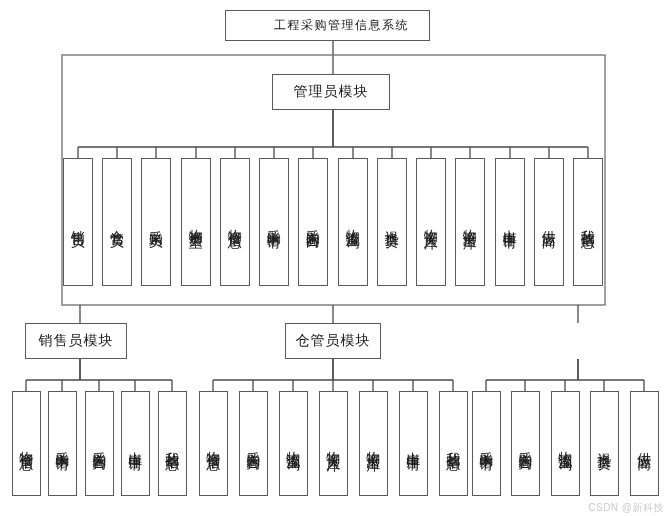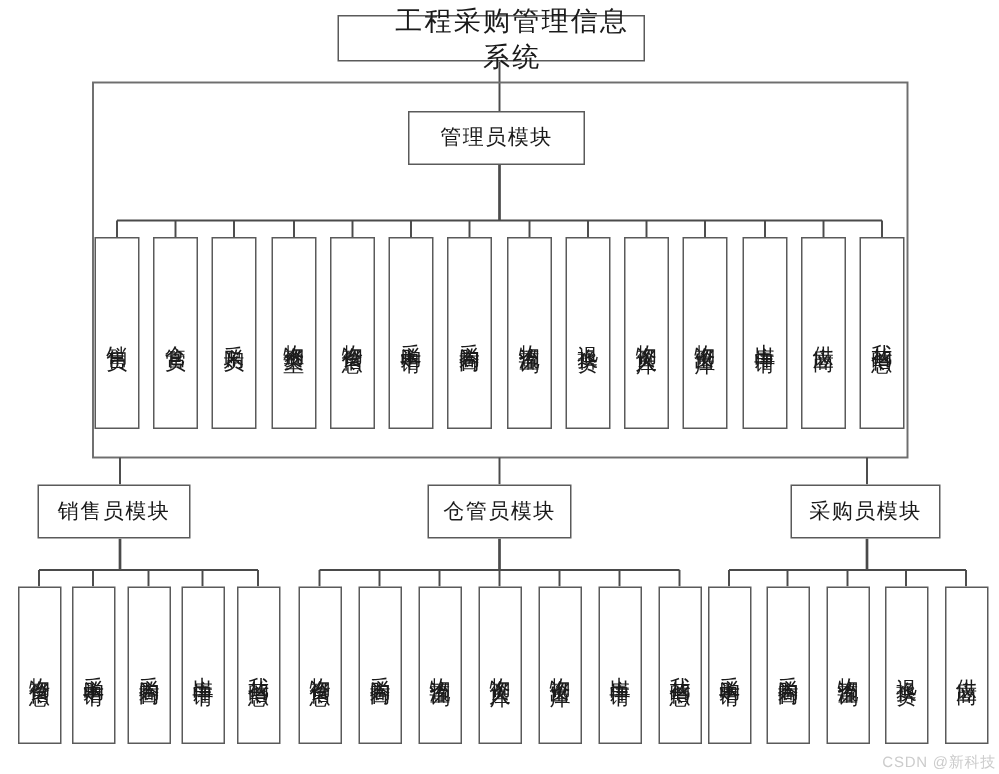--- a/index.html
+++ b/index.html
@@ -34,21 +34,21 @@
     align-items: center;
     justify-content: center;
     text-align: center;
   }
   .h-box {
     font-size: 14px;
     letter-spacing: 1px;
     line-height: 1.1;
   }
   .title-box {
-    font-size: 18px;
+    font-size: 12px;
     letter-spacing: 1.5px;
     padding-left: 28px;
   }
   .v-box {
     writing-mode: vertical-rl;
     text-orientation: upright;
     font-size: 14px;
     line-height: 1.18;
     letter-spacing: 2px;
     padding: 4px 0;
@@ -182,23 +182,20 @@
   <div class="box v-box" style="left:573px; top:158px; width:30px; height:128px;">
     <span>我的信息</span>
     </div>
 
   <div class="box h-box" style="left:25px; top:323px; width:102px; height:36px;">
     <span>销售员模块</span>
   </div>
   <div class="box h-box" style="left:285px; top:323px; width:96px; height:36px;">
     <span>仓管员模块</span>
   </div>
-  <div class="box h-box" style="left:527px; top:323px; width:100px; height:36px;">
-    <span>采购员模块</span>
-  </div>
 
   <div class="box v-box" style="left:12px;  top:391px; width:29px; height:105px;">
     <span>物资信息</span>
     </div>
   <div class="box v-box" style="left:48px;  top:391px; width:29px; height:105px;">
     <span>采购申请</span>
     </div>
   <div class="box v-box" style="left:85px;  top:391px; width:29px; height:105px;">
     <span>采购合同</span>
     </div>

